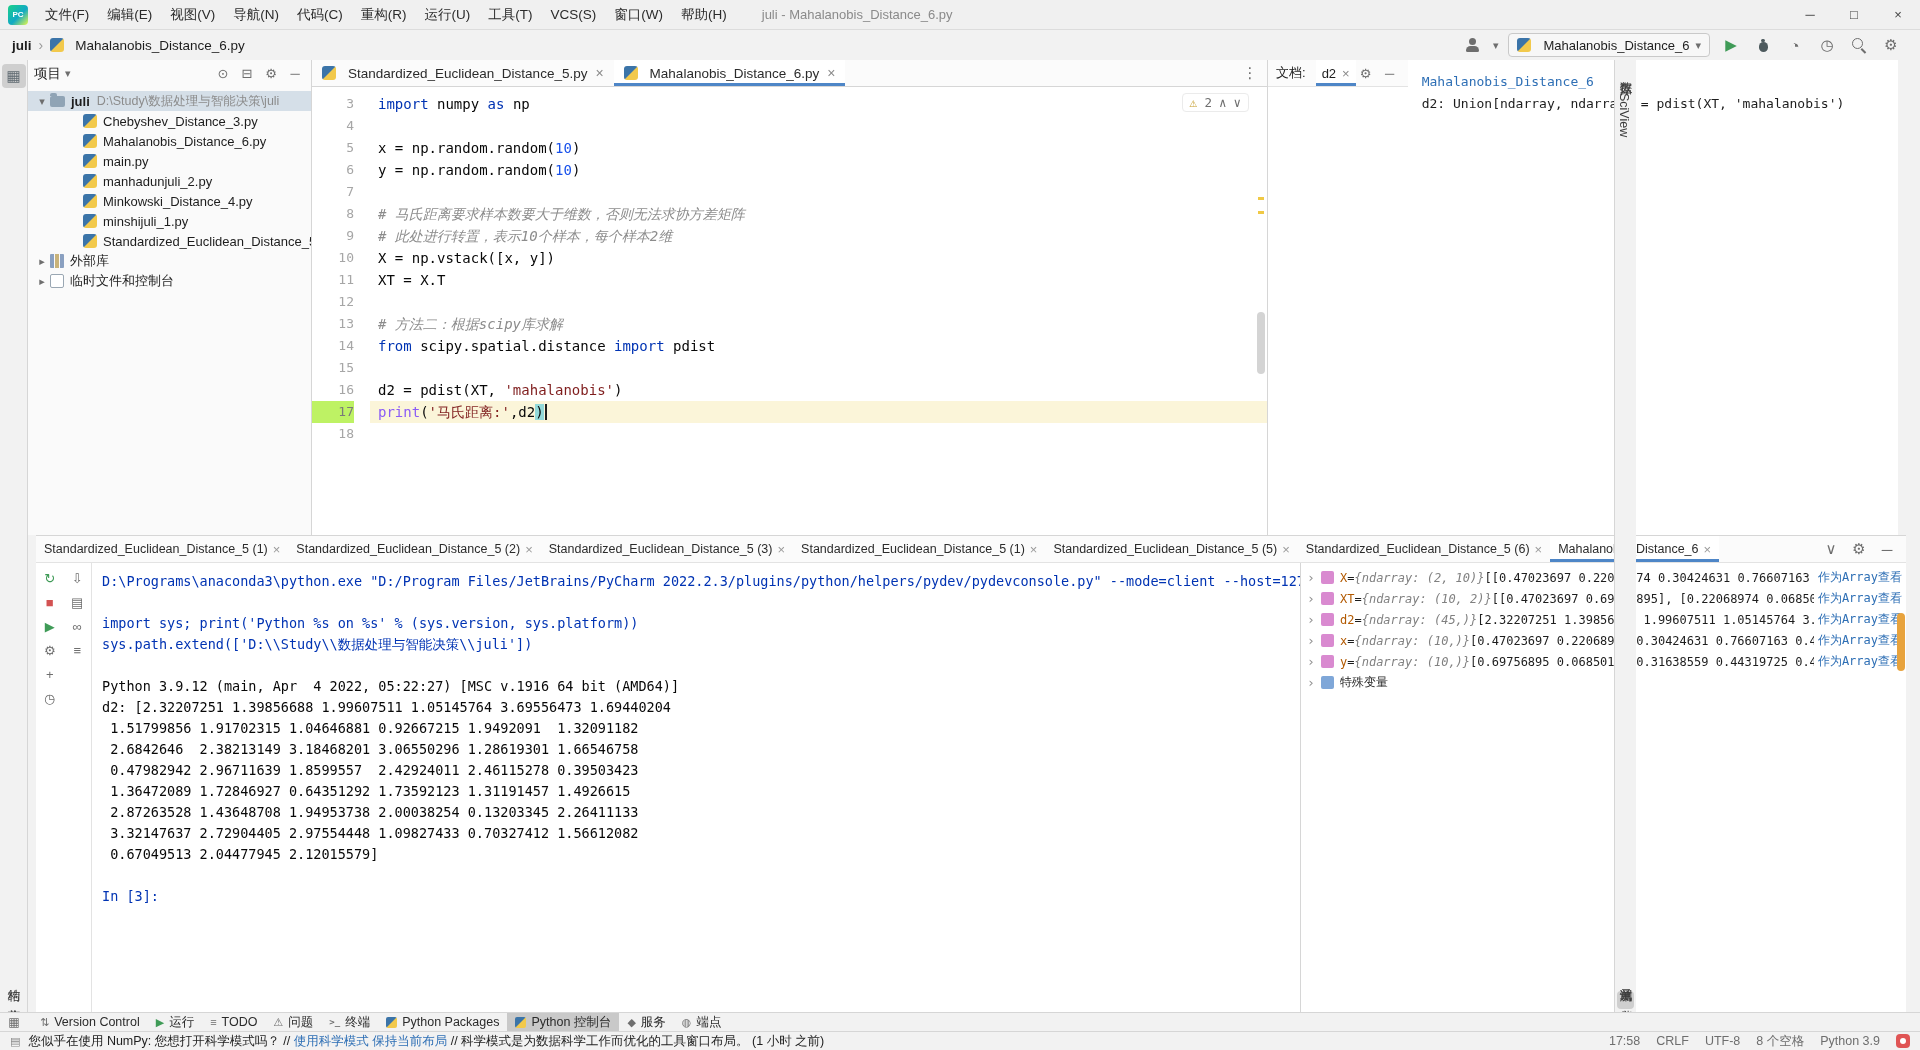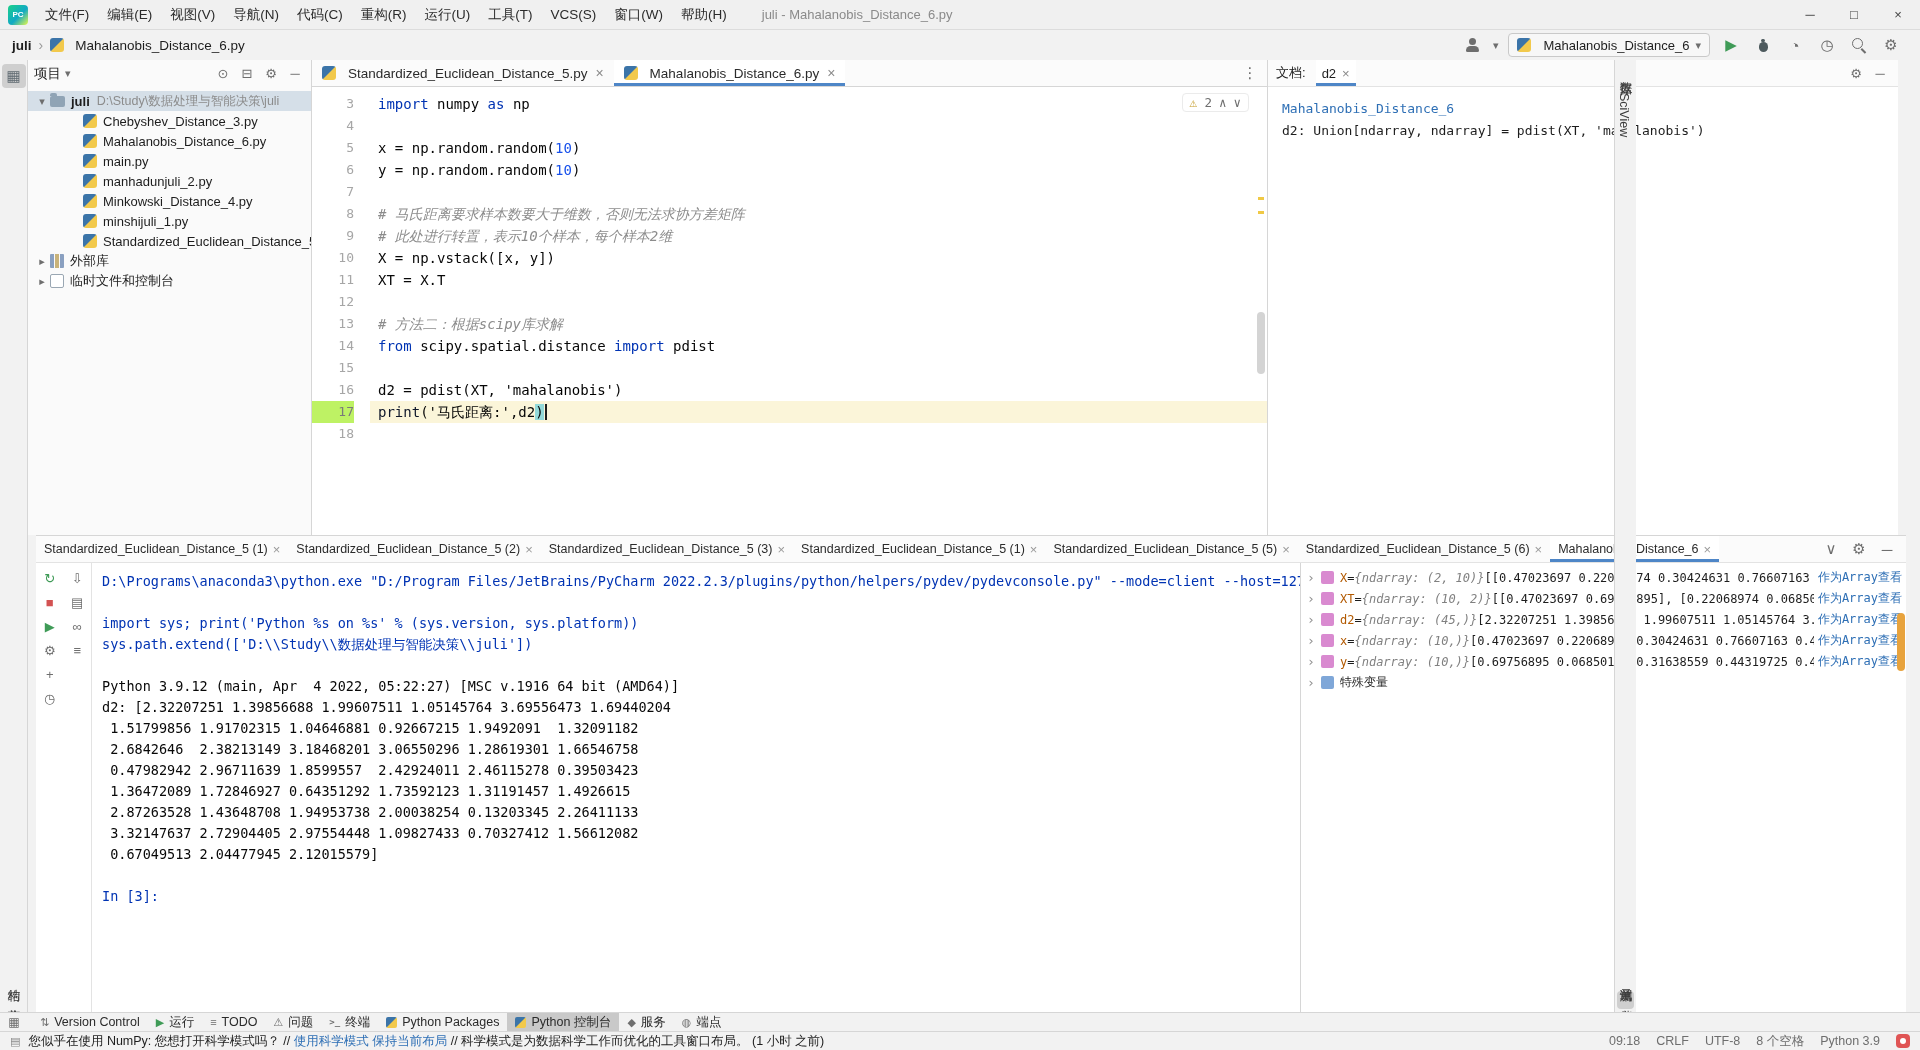--- a/index.html
+++ b/index.html
@@ -75,34 +75,34 @@
 .tab .close{color:#8a8a8a;font-size:14px;margin-left:2px;}
 .tabbar-right{margin-left:auto;display:flex;align-items:center;padding-right:6px;}
 .editor-body{flex:1;display:flex;position:relative;overflow:hidden;font-family:"DejaVu Sans Mono","Liberation Mono",monospace;}
 .gutter{width:58px;flex:none;padding:6px 16px 0 0;text-align:right;color:#a6a6a6;font-size:13px;line-height:22px;}
 .gl{height:22px;}
 .gl.cur{background:#bef264;color:#7a7a7a;}
 .code{flex:1;padding-top:6px;font-size:14px;line-height:22px;white-space:pre;overflow:hidden;}
 .code-line{min-height:22px;padding-left:8px;}
 .code-line.current{background:#fbf5d9;}
 .tok-k{color:#0033b3;}
-.tok-s{color:#000000;}
+.tok-s{color:#7f1d1d;}
 .tok-n{color:#1750eb;}
 .tok-c{color:#8c8c8c;font-style:italic;}
-.tok-f{color:#0f172a;}
+.tok-f{color:#8b5cf6;}
 .tok-p{color:#080808;}
 .tok-b{color:#080808;background:#93d9d9;}
 .caret{display:inline-block;width:2px;height:16px;background:#1d1d1d;vertical-align:text-bottom;margin-left:1px;}
 .inspection-widget{position:absolute;top:6px;right:18px;display:flex;align-items:center;gap:7px;background:#fff;border:1px solid #ebebeb;border-radius:4px;padding:1px 7px;font-size:12.5px;color:#6e6e6e;}
 .warn-glyph{color:#c49b28;font-size:13px;}
 .ed-scrollbar{position:absolute;right:2px;top:225px;width:8px;height:62px;background:#d4d4d4;border-radius:4px;}
 .ed-mark{position:absolute;right:3px;width:6px;height:3px;background:#f0c945;}
 
 
-.doc-col{position:absolute;left:1267px;top:60px;width:631px;height:475px;background:#fff;border-left:1px solid #d6d6d6;display:flex;flex-direction:column;}
+.doc-col{position:absolute;left:1267px;top:60px;width:631px;height:475px;background:#fff;border-left:1px solid #d6d6d6;display:flex;flex-direction:row;}
 .doc-header{height:27px;flex:none;display:flex;align-items:center;background:#fbfbfb;border-bottom:1px solid #e3e3e3;padding:0 8px;font-size:13px;}
 .doc-label{color:#1d1d1d;margin-right:10px;}
 .doc-tab{display:flex;align-items:center;gap:6px;height:100%;padding:0 6px;box-shadow:inset 0 -3px 0 #4e86c7;background:#fff;}
 .doc-body{padding:12px 14px;font-family:"DejaVu Sans Mono","Liberation Mono",monospace;font-size:13px;line-height:20px;}
 .doc-module{color:#2e6fb5;}
 .doc-sig{color:#1d1d1d;margin-top:2px;white-space:pre;}
 
 
 .console-win{position:absolute;left:36px;top:535px;width:1870px;height:477px;background:#fff;border-top:1px solid #d6d6d6;display:flex;flex-direction:column;}
 .console-tabbar{height:27px;flex:none;background:#fbfbfb;border-bottom:1px solid #e3e3e3;display:flex;align-items:stretch;font-size:12.5px;}
@@ -516,21 +516,21 @@
           <span class="bb-icon">◍</span>
           <span>端点</span>
         </div>
       </span>
   </div>
 
   <div class="statusbar">
     <span class="sb-icon">▤</span>
     <span class="status-msg"><span>您似乎在使用 NumPy: 您想打开科学模式吗？ // </span><span class="slink">使用科学模式</span><span>  </span><span class="slink">保持当前布局</span><span> // 科学模式是为数据科学工作而优化的工具窗口布局。 (1 小时 之前)</span></span>
     <span class="status-right">
-        <span class="sitem">09:18</span>
+        <span class="sitem">17:58</span>
         <span class="sitem">CRLF</span>
         <span class="sitem">UTF-8</span>
         <span class="sitem">8 个空格</span>
         <span class="sitem">Python 3.9</span>
         <span class="red-badge"></span>
       </span>
   </div>
 
 </div>
 

